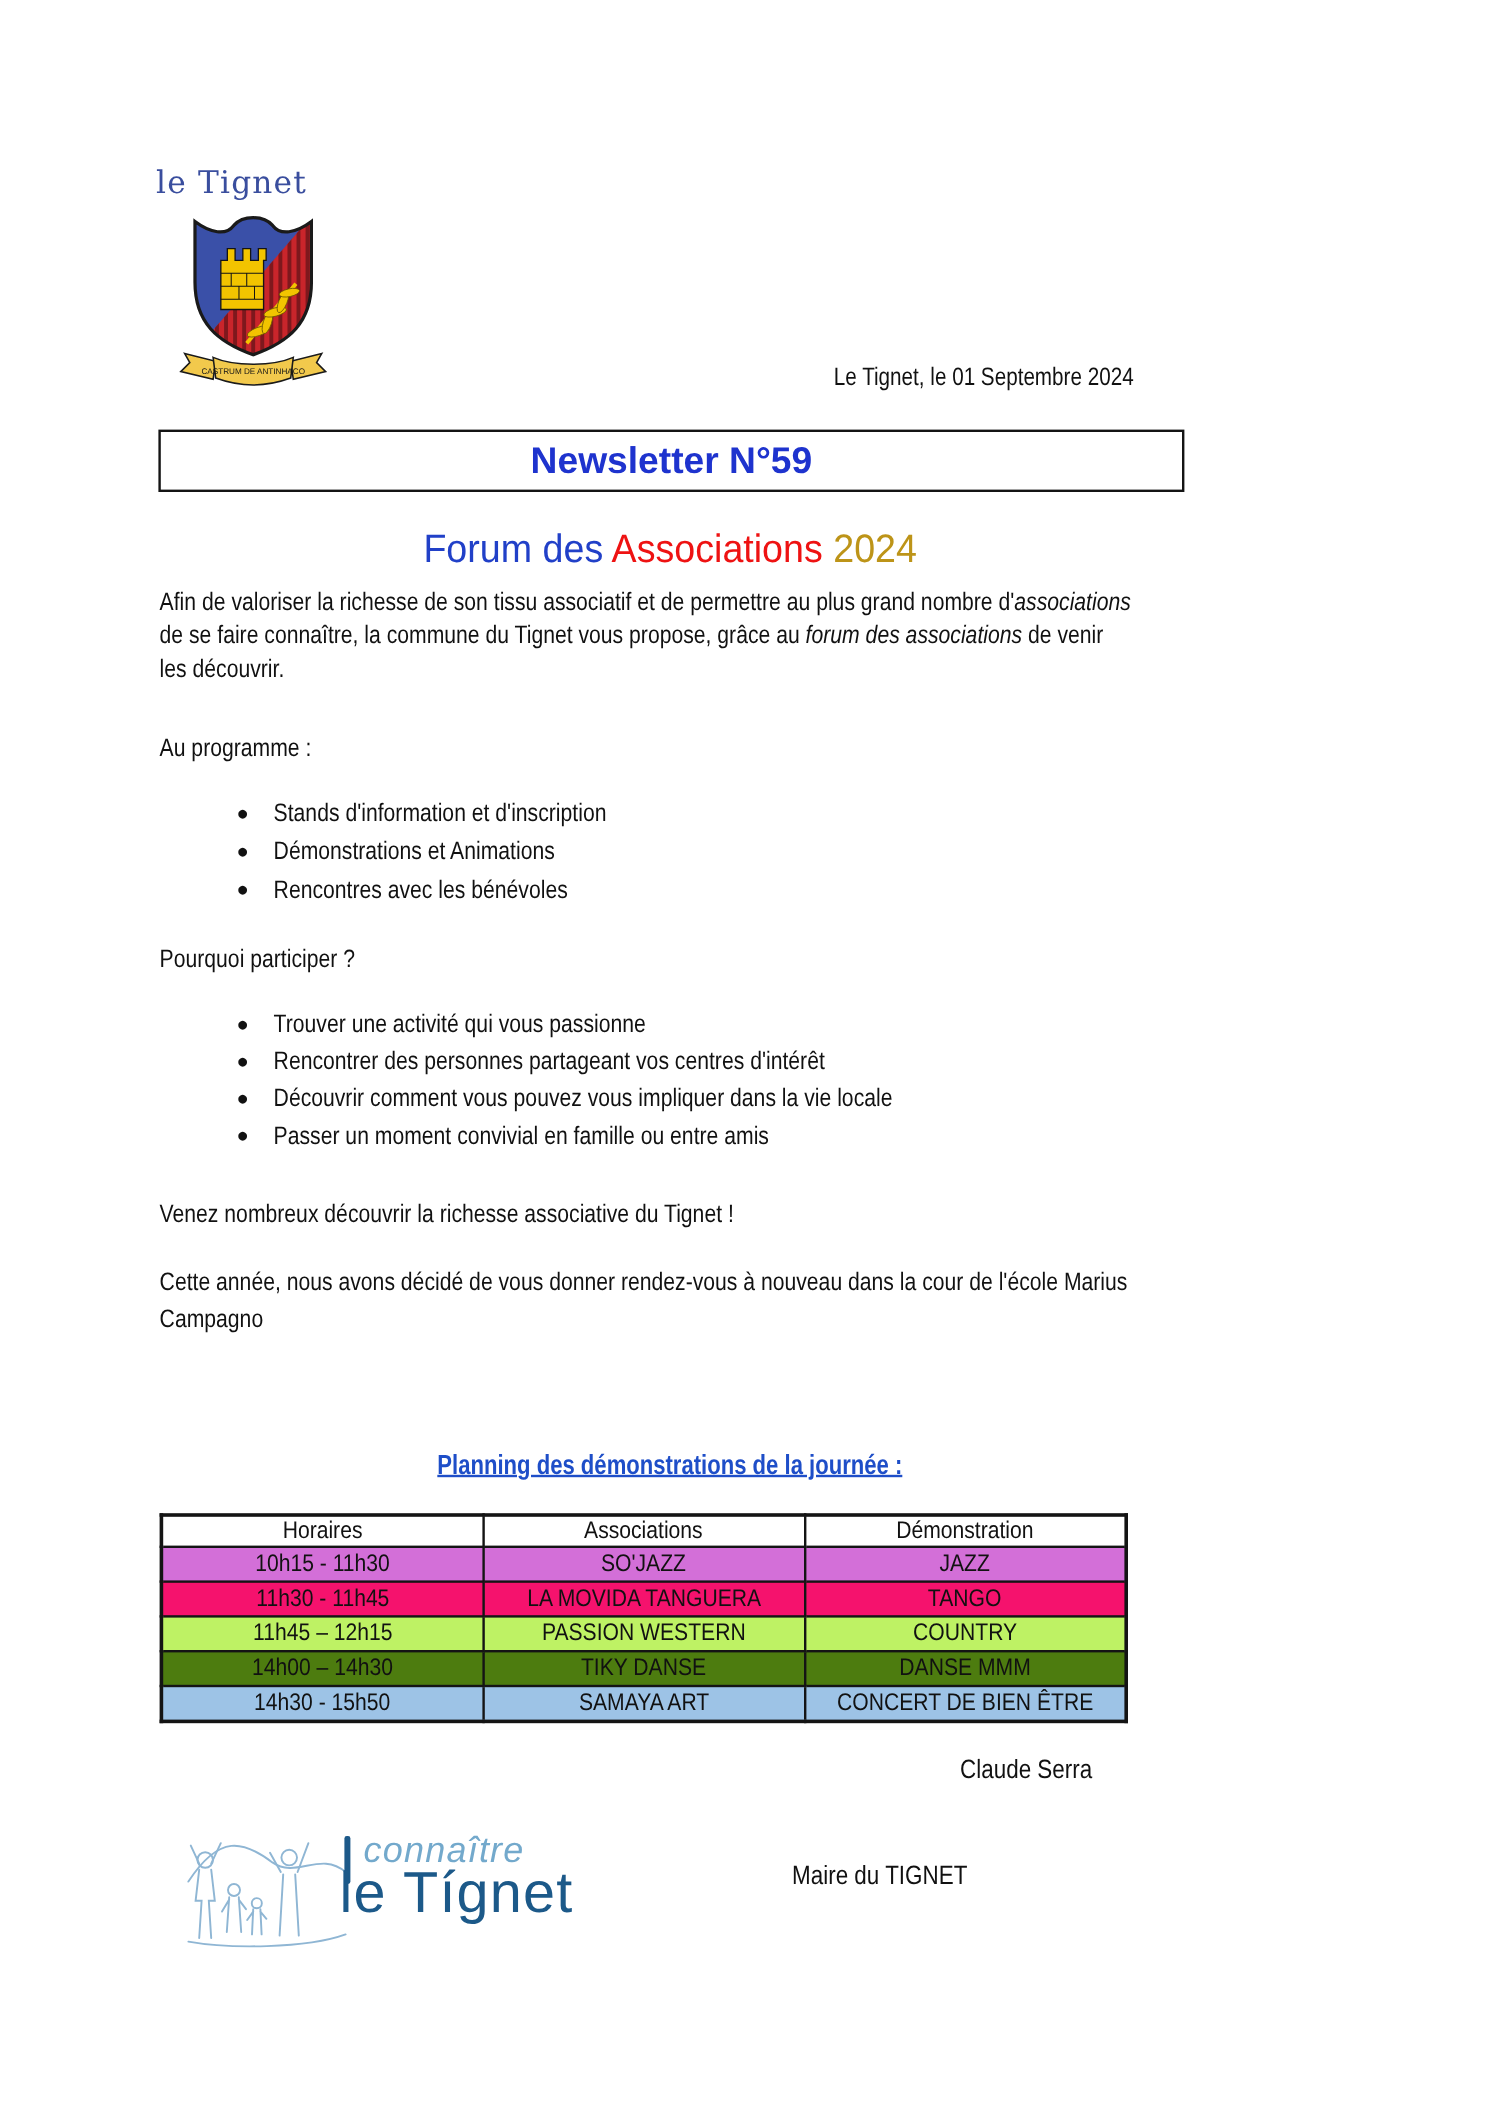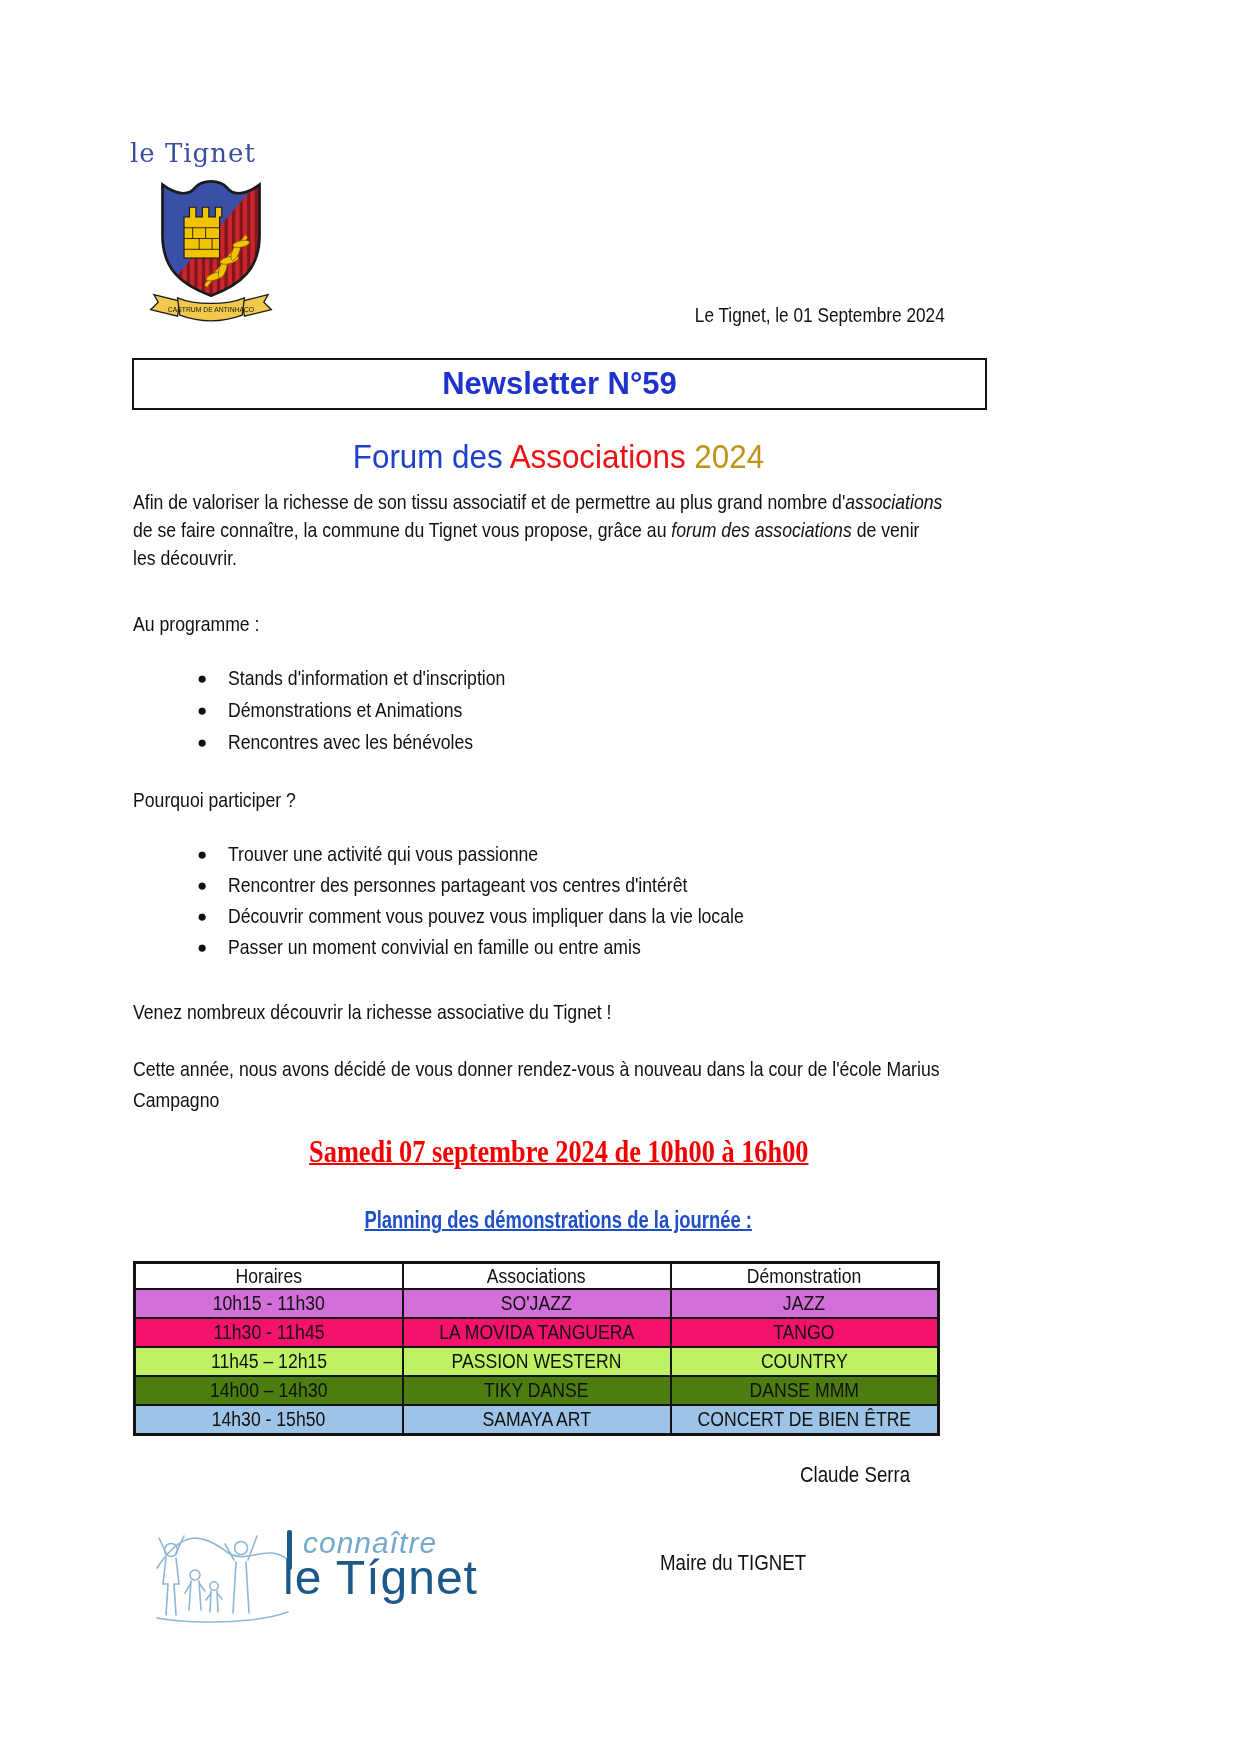--- a/index.html
+++ b/index.html
@@ -146,23 +146,20 @@
   </ul>
 
   <div class="abs para-label" style="top:1000px;">
     <span class="nx s84">Venez nombreux découvrir la richesse associative du Tignet !</span>
   </div>
   <div class="abs body-block" style="top:1053px;line-height:31px;">
     <span class="line" style="height:31px;"><span class="nx s84">Cette année, nous avons décidé de vous donner rendez-vous à nouveau dans la cour de l'école Marius</span></span>
     <span class="line" style="height:31px;"><span class="nx s84">Campagno</span></span>
   </div>
 
-  <div class="abs headline">
-    <span class="cx s85">Samedi 07 septembre 2024 de 10h00 à 16h00</span>
-  </div>
 
   <div class="abs planning">
     <span class="cx">Planning des démonstrations de la journée  :</span>
   </div>
 
   <table class="sched abs">
     <thead>
       <tr>
           <th><span class="cx s88">Horaires</span></th>
           <th><span class="cx s88">Associations</span></th>

